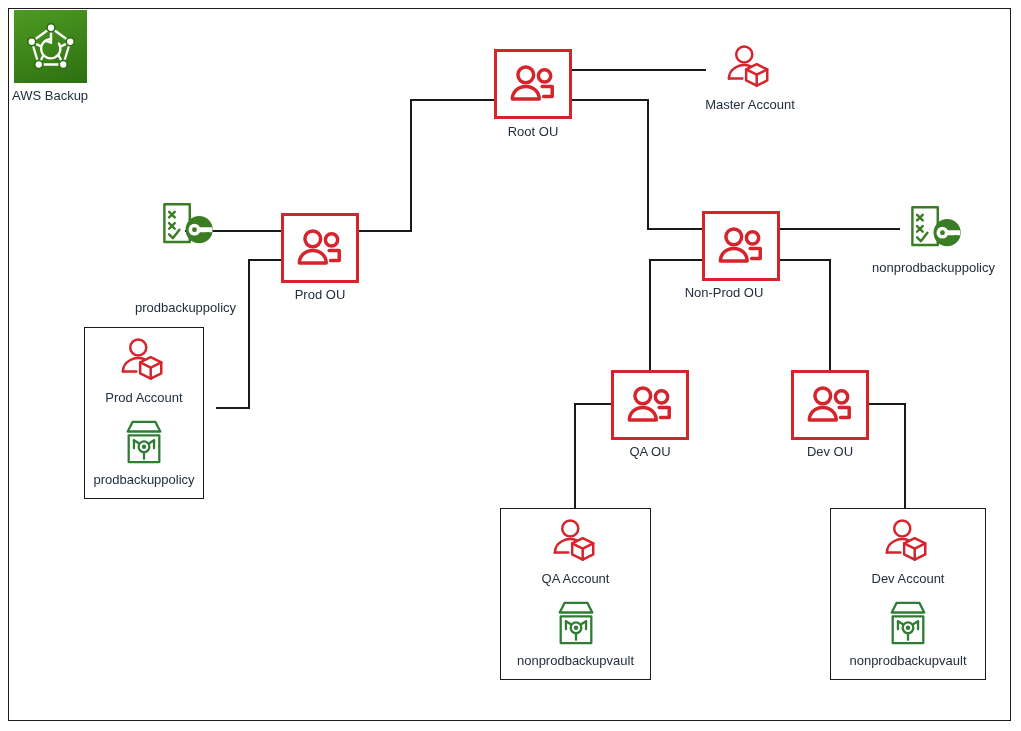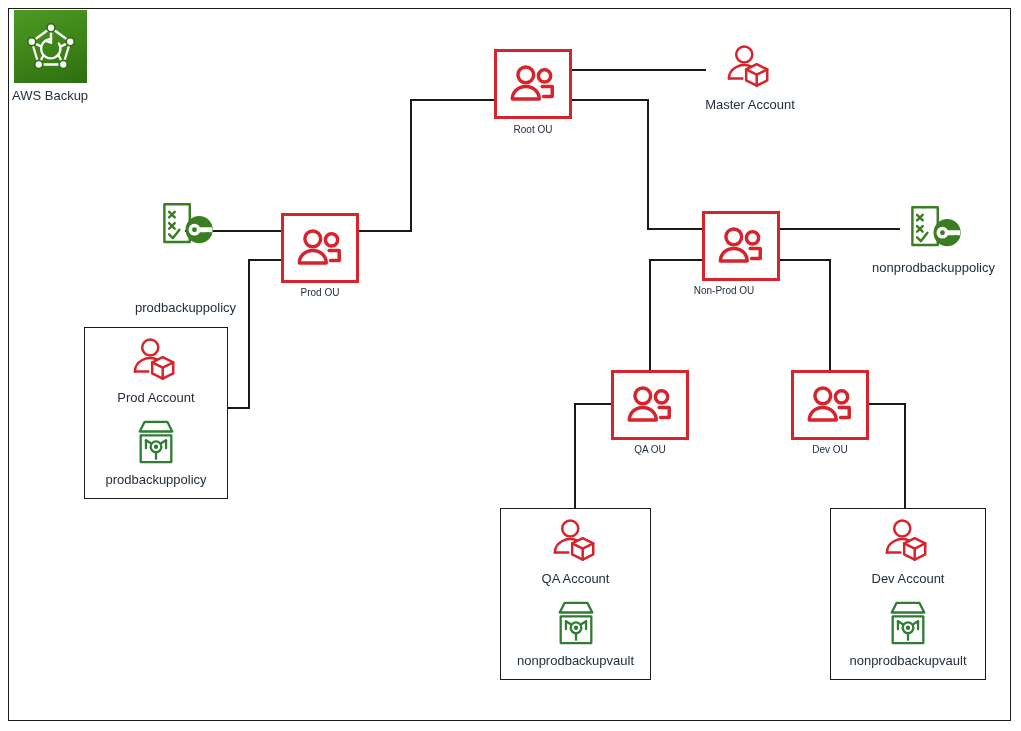--- a/index.html
+++ b/index.html
@@ -32,21 +32,21 @@
   }
 
   
   .ou{
     position:absolute;width:78px;height:70px;
     border:3.5px solid #d6242c;box-sizing:border-box;background:#ffffff;
     display:flex;align-items:center;justify-content:center;
   }
   .ou-label{
     position:absolute;width:180px;text-align:center;
-    font-size:10px;color:#232f3e;white-space:nowrap;
+    font-size:13px;color:#232f3e;white-space:nowrap;
   }
 
   
   .plain{position:absolute;display:flex;flex-direction:column;align-items:center;}
   .plain .glyph{display:block;}
   .plain .cap{
     margin-top:3px;font-size:13px;color:#232f3e;white-space:nowrap;text-align:right;
   }
 
   
@@ -224,21 +224,21 @@
           <circle cx="42" cy="31" r="6.3"></circle>
           <rect x="44" y="28.3" width="17" height="5.4" rx="0.6"></rect>
         </g>
         <circle cx="42" cy="31" r="2.6" fill="#3a7d23"></circle>
         <rect x="55" y="33.7" width="2.6" height="4.4" fill="#3a7d23"></rect>
       </svg>
     </span>
     <span class="cap">nonprodbackuppolicy</span>
   </div>
 
-  <div class="acct-box" style="left:84px;top:327px;width:144px;height:172px;">
+  <div class="acct-box" style="left:84px;top:327px;width:120px;height:172px;">
     <div class="acct-head">
       <span class="glyph">
         <svg width="48" height="46" viewBox="0 0 50 48" aria-hidden="true">
           <g fill="none" stroke="#d6242c" stroke-width="2.6" stroke-linejoin="round" stroke-linecap="round">
             <circle cx="19" cy="11" r="8.4"></circle>
             <path d="M3,36 a16,14 0 0 1 22.5,-12.8"></path>
             <path d="M3,36 h14"></path>
             <path d="M32,21 L43,26.5 L43,38 L32,43.5 L21,38 L21,26.5 Z"></path>
             <path d="M21,26.5 L32,32 L43,26.5"></path>
             <path d="M32,32 L32,43.5"></path>

